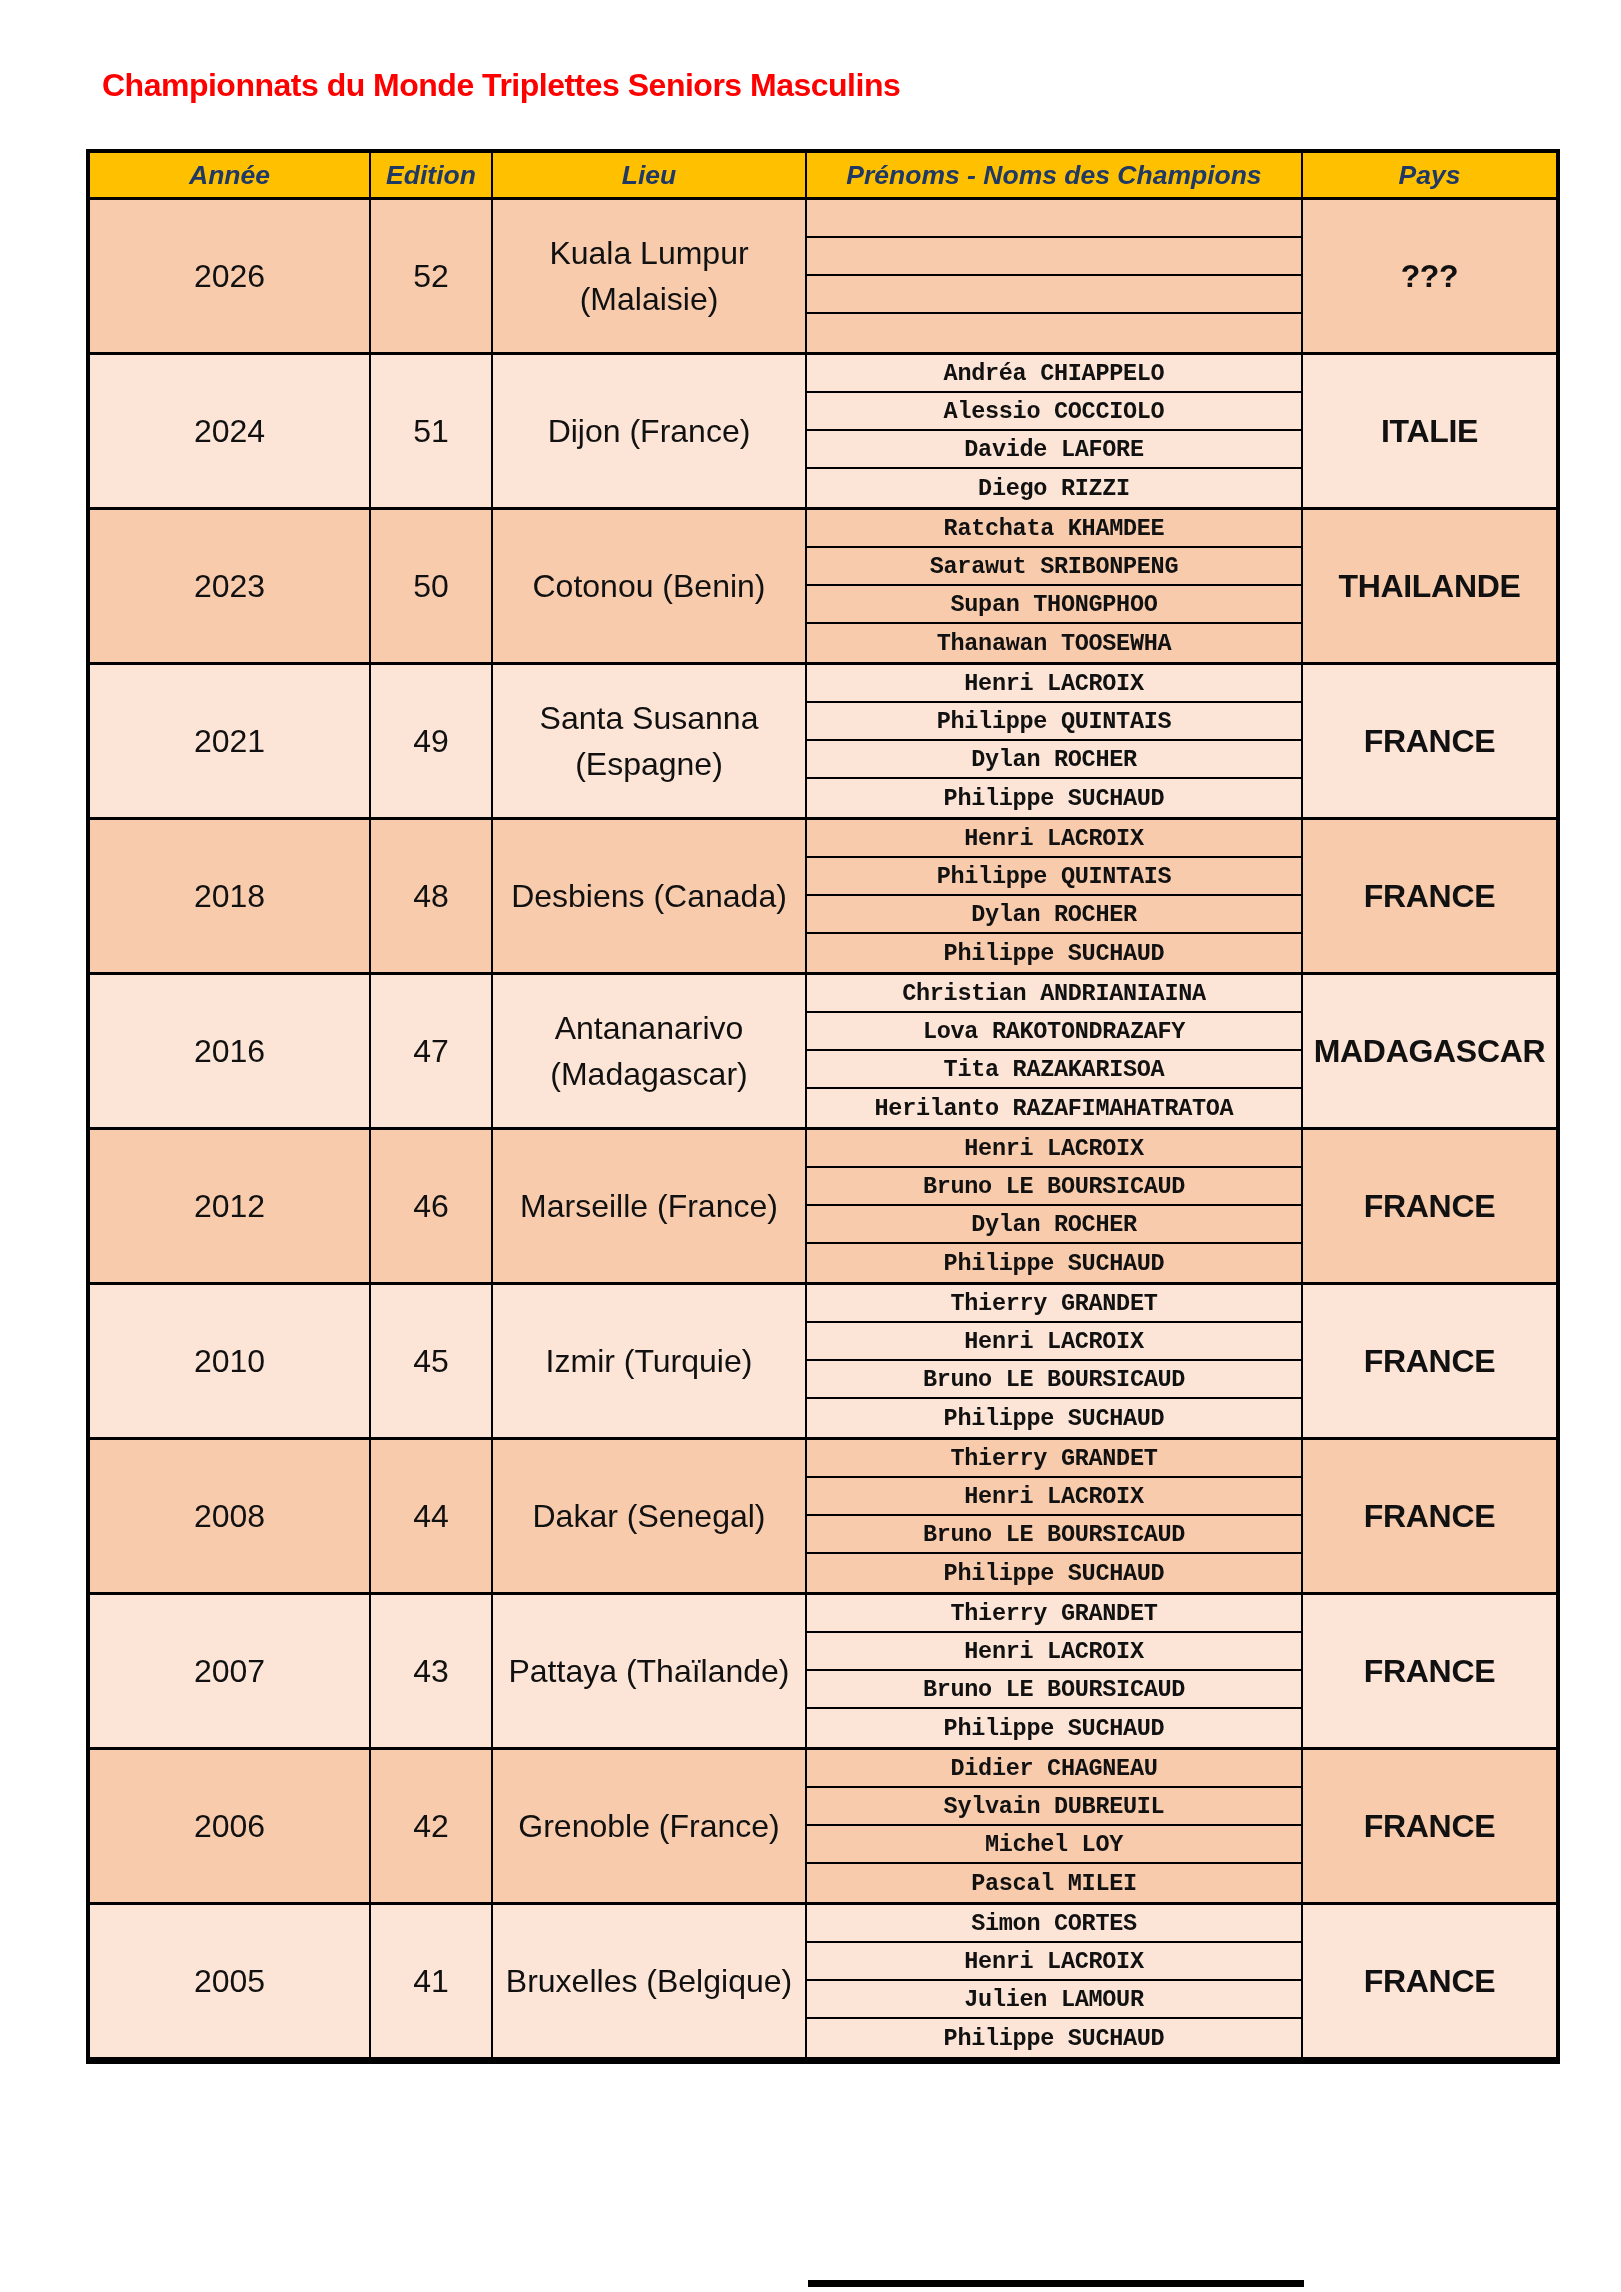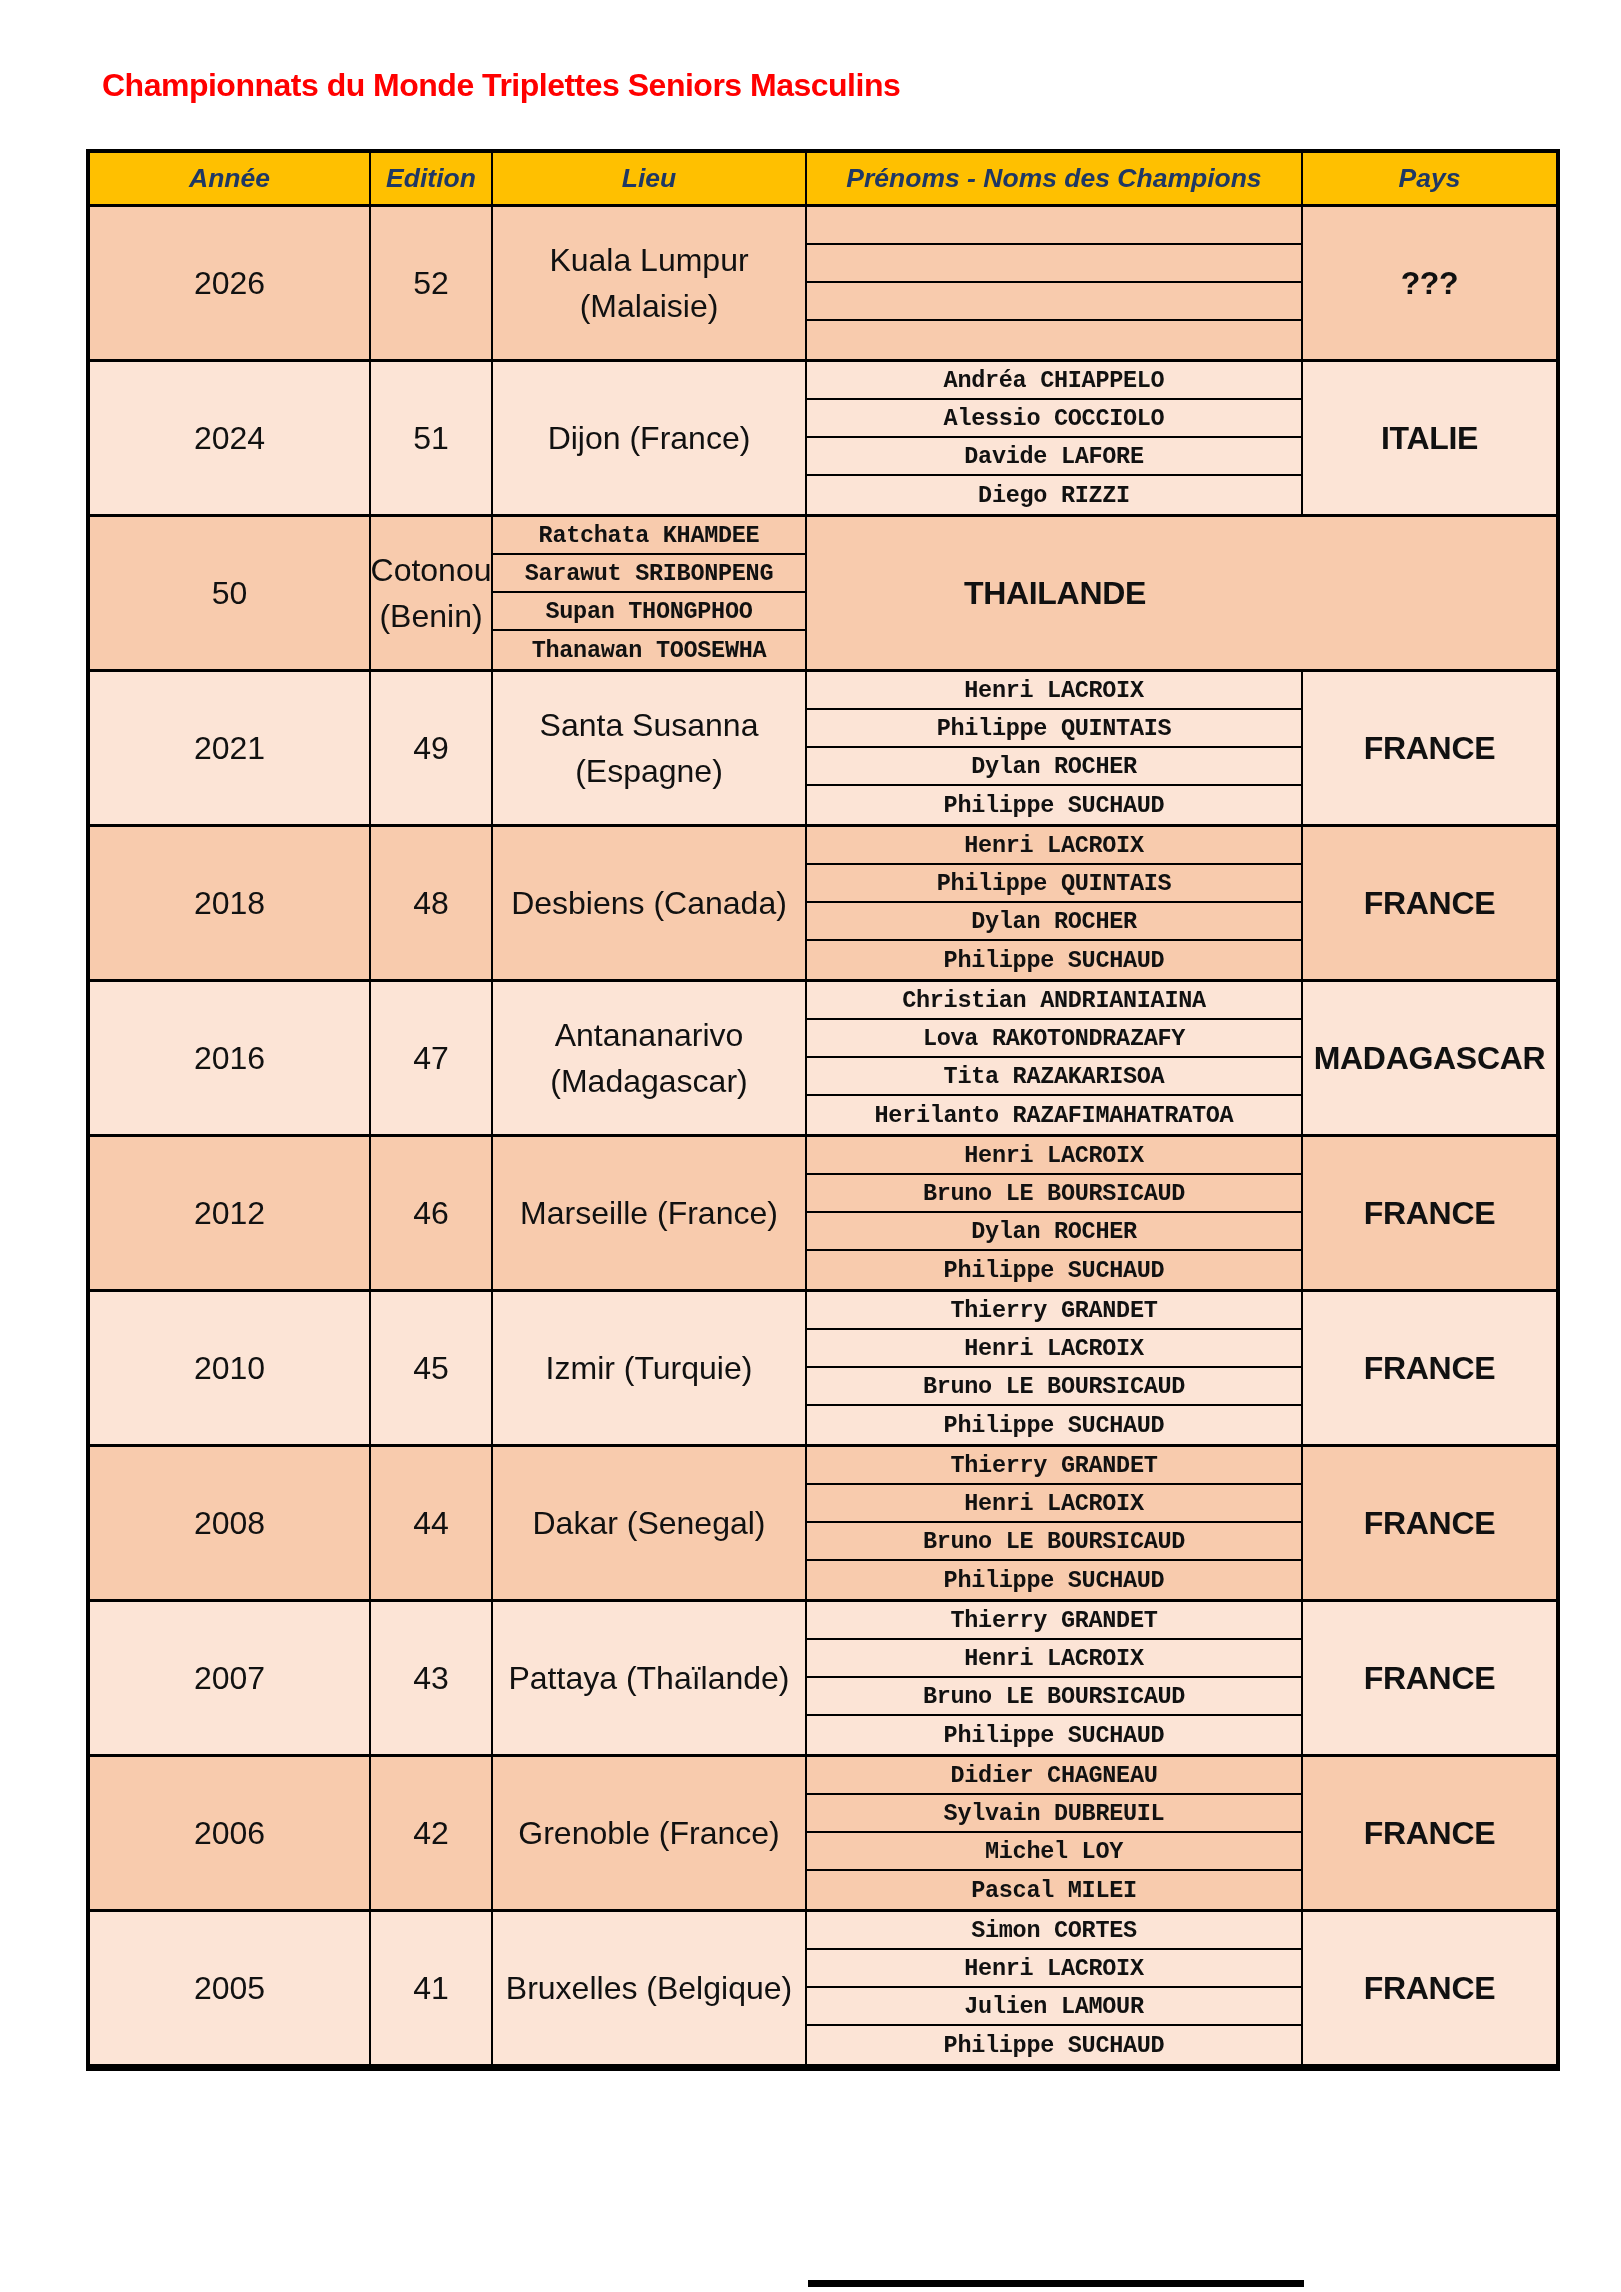--- a/index.html
+++ b/index.html
@@ -37,21 +37,21 @@
   .grid-row {
     display: grid;
     grid-template-columns: 281px 122px 314px 496px 1fr;
   }
   .header-row {
     background: var(--header-bg, #FFC000);
     border-bottom: 3.9px solid var(--border-color, #000);
   }
   .header-cell {
     box-sizing: border-box;
-    height: 51px;
+    height: 44px;
     display: flex;
     align-items: center;
     justify-content: center;
     font-size: 26.5px;
     font-weight: bold;
     font-style: italic;
     color: var(--header-text, #1F3864);
     border-right: 2.9px solid var(--border-color, #000);
     text-align: center;
   }
@@ -153,20 +153,21 @@
     <div class="champions-cell">
       <div class="name-row">Andréa CHIAPPELO</div>
       <div class="name-row">Alessio COCCIOLO</div>
       <div class="name-row">Davide LAFORE</div>
       <div class="name-row">Diego RIZZI</div>
     </div>
     <div class="cell pays-cell">ITALIE</div>
   </div>
 
   <div class="grid-row year-block dark">
+    <div class="cell annee-cell">2023</div>
     <div class="cell edition-cell">50</div>
     <div class="cell lieu-cell">Cotonou (Benin)</div>
     <div class="champions-cell">
       <div class="name-row">Ratchata KHAMDEE</div>
       <div class="name-row">Sarawut SRIBONPENG</div>
       <div class="name-row">Supan THONGPHOO</div>
       <div class="name-row">Thanawan TOOSEWHA</div>
     </div>
     <div class="cell pays-cell">THAILANDE</div>
   </div>

